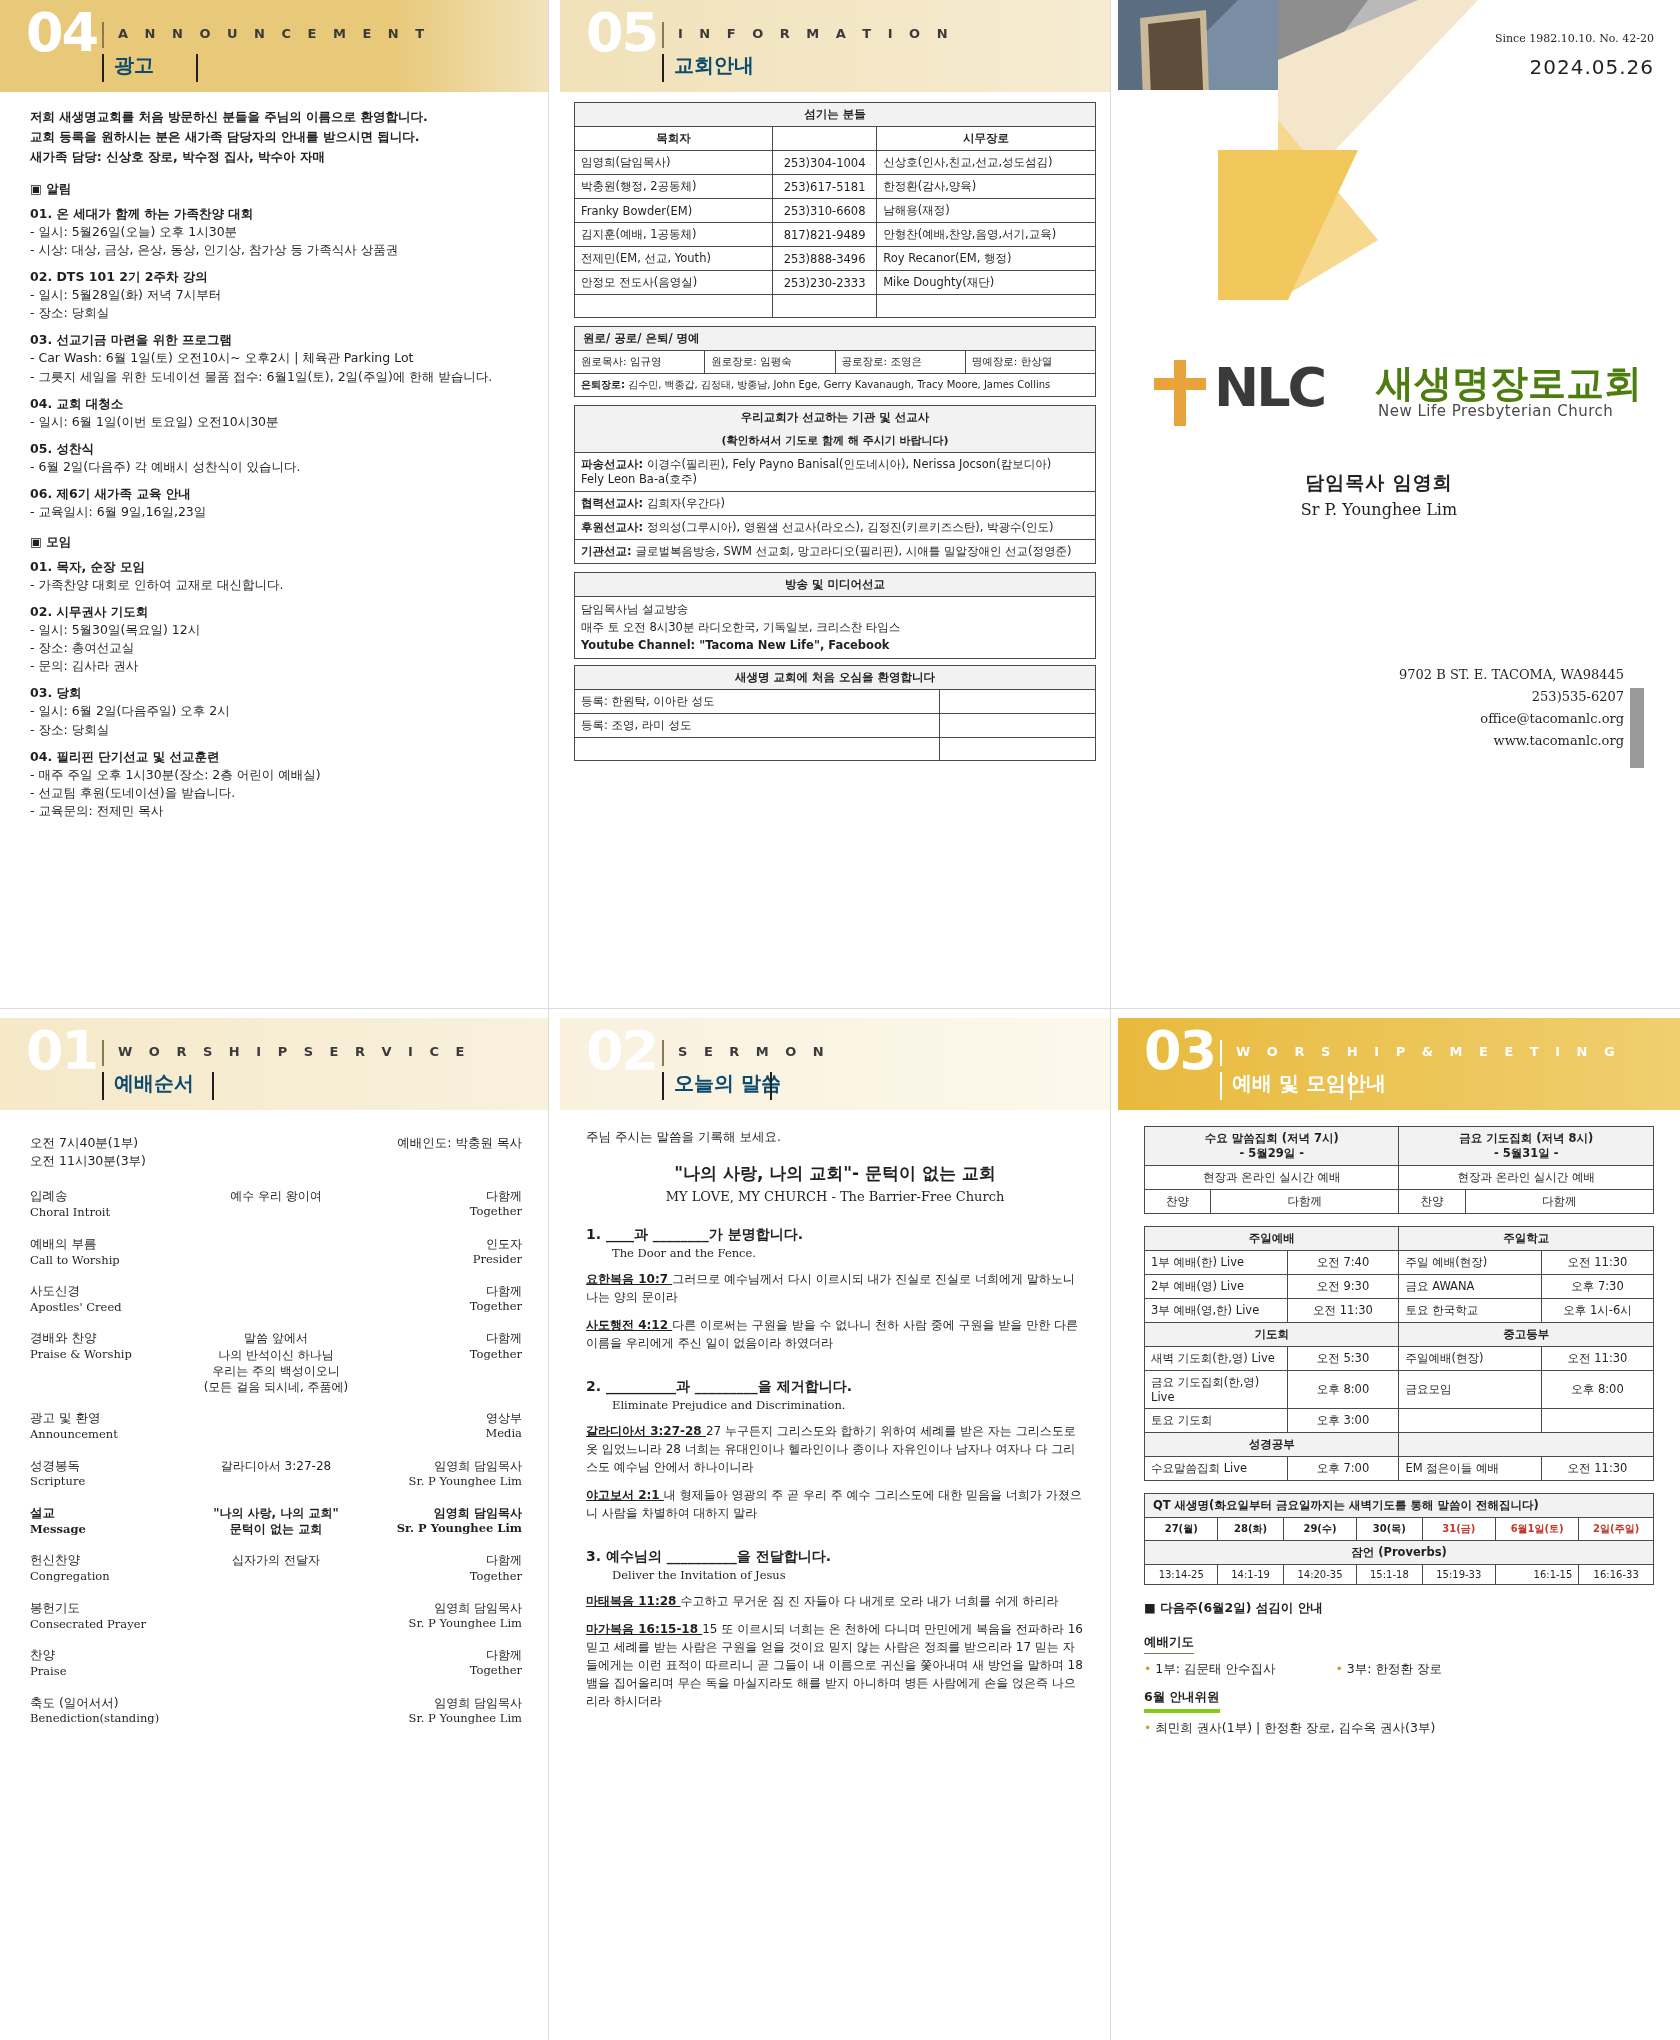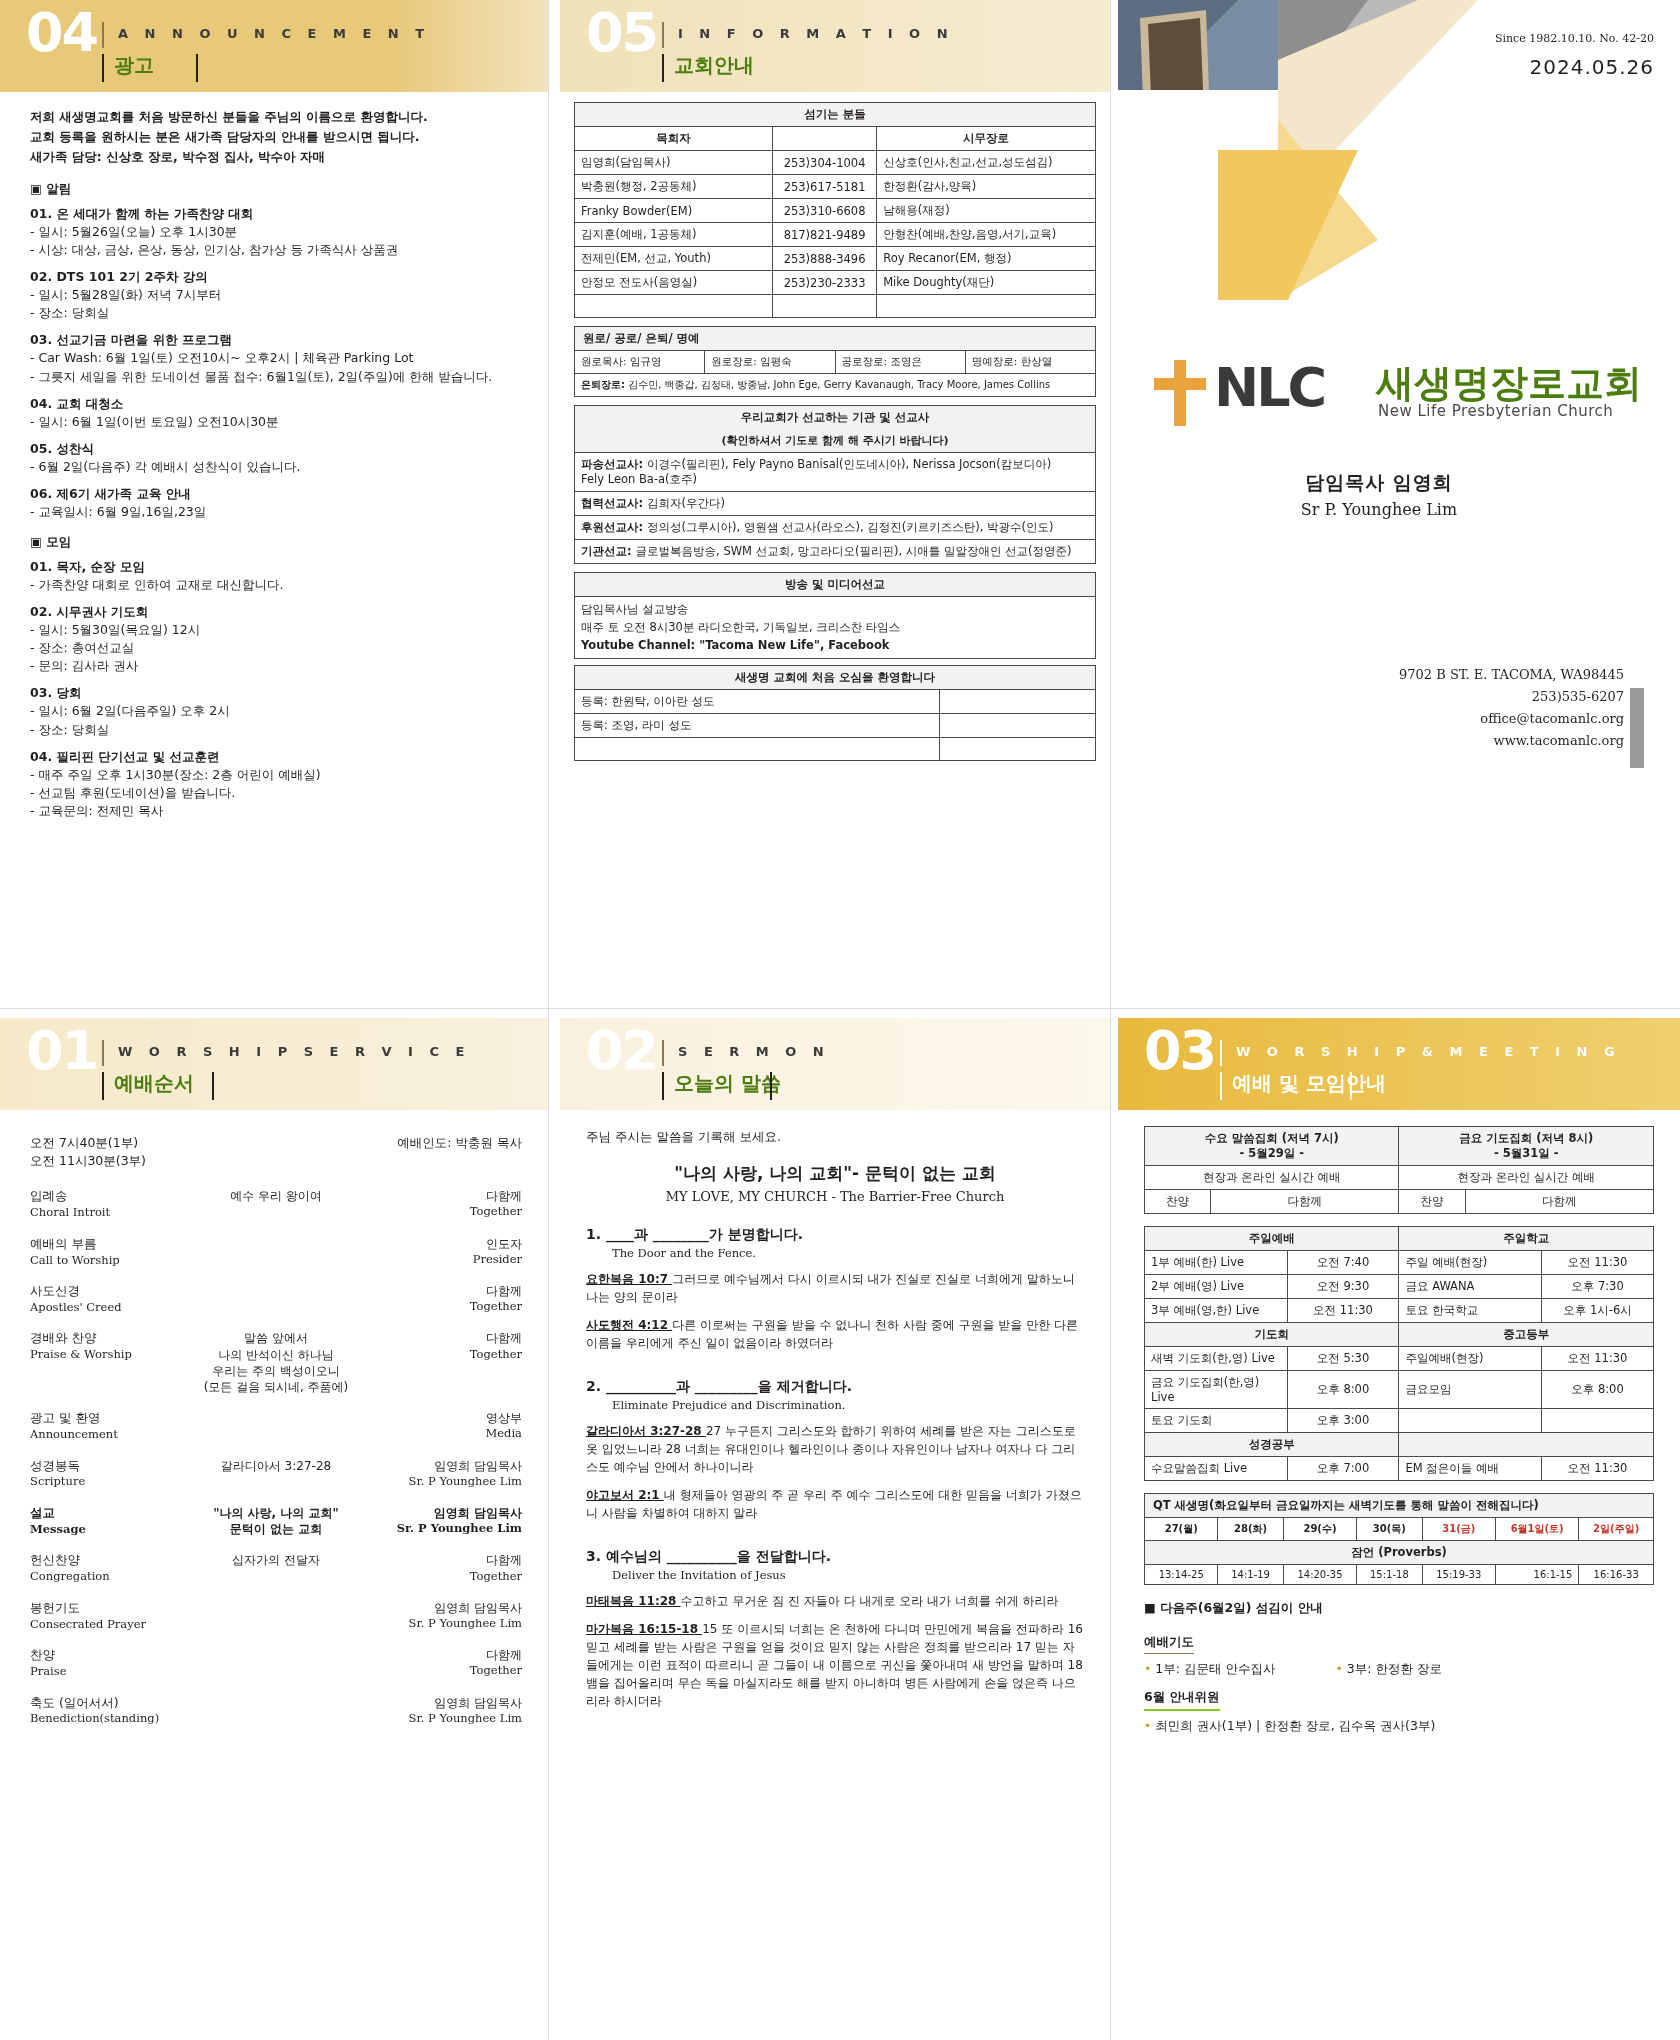--- a/index.html
+++ b/index.html
@@ -12,21 +12,21 @@
     overflow:hidden;
   }
   .page{position:relative;width:1680px;height:1744px;}
   .col{position:absolute;}
 
   
   .sec-head{position:relative;height:92px;}
   .sec-head .bg{position:absolute;left:0;top:0;right:0;height:92px;}
   .sec-num{position:absolute;left:26px;top:6px;font-size:54px;font-weight:bold;letter-spacing:-2px;color:#ffffff;line-height:1;}
   .sec-en{position:absolute;left:110px;top:30px;font-size:13px;letter-spacing:6px;font-weight:bold;color:#3b3b3b;}
-  .sec-ko{position:absolute;left:108px;top:56px;font-size:20px;font-weight:bold;color:#4d7c0f;}
+  .sec-ko{position:absolute;left:108px;top:56px;font-size:20px;font-weight:bold;color:#0c4a6e;}
   .sec-bar{position:absolute;left:100px;top:50px;width:2px;height:30px;background:#231f20;}
   .sec-bar2{position:absolute;top:50px;width:2px;height:30px;background:#231f20;}
 
   
   .t{font-size:12.5px;line-height:1.45;}
   .b{font-weight:bold;}
 
   
   table{border-collapse:collapse;width:100%;}
   td,th{border:1px solid #4a4a4a;padding:4px 6px;font-size:11.5px;vertical-align:middle;}
@@ -634,21 +634,21 @@
         <span>■</span>
         <span>다음주(6월2일) 섬김이 안내</span>
       </div>
 
       <div style="margin-top:14px;">
         <div class="t b" style="border-bottom:1px solid #8a7a4e;padding-bottom:2px;display:inline-block;">예배기도</div>
         <div style="display:flex;gap:60px;margin-top:6px;" id="prayer-items">
             <div class="t"><span style="color:#c9a227;">•</span> 1부: 김문태 안수집사</div>
             <div class="t"><span style="color:#c9a227;">•</span> 3부: 한정환 장로</div>
           </div>
-        <div class="t b" style="border-bottom:2px solid #84cc16;padding-bottom:2px;display:inline-block;margin-top:10px;">6월 안내위원</div>
+        <div class="t b" style="border-bottom:4px solid #84cc16;padding-bottom:2px;display:inline-block;margin-top:10px;">6월 안내위원</div>
         <div style="margin-top:6px;" id="june-items">
             <div class="t"><span style="color:#c9a227;">•</span> 최민희 권사(1부) | 한정환 장로, 김수옥 권사(3부)</div>
           </div>
       </div>
     </div>
   </div>
 
   <div style="position:absolute;left:548px;top:0;width:1px;height:2040px;background:#dcdcdc;"></div>
   <div style="position:absolute;left:1110px;top:0;width:1px;height:2040px;background:#dcdcdc;"></div>
   <div style="position:absolute;left:0;top:1008px;width:1680px;height:1px;background:#dcdcdc;"></div>

